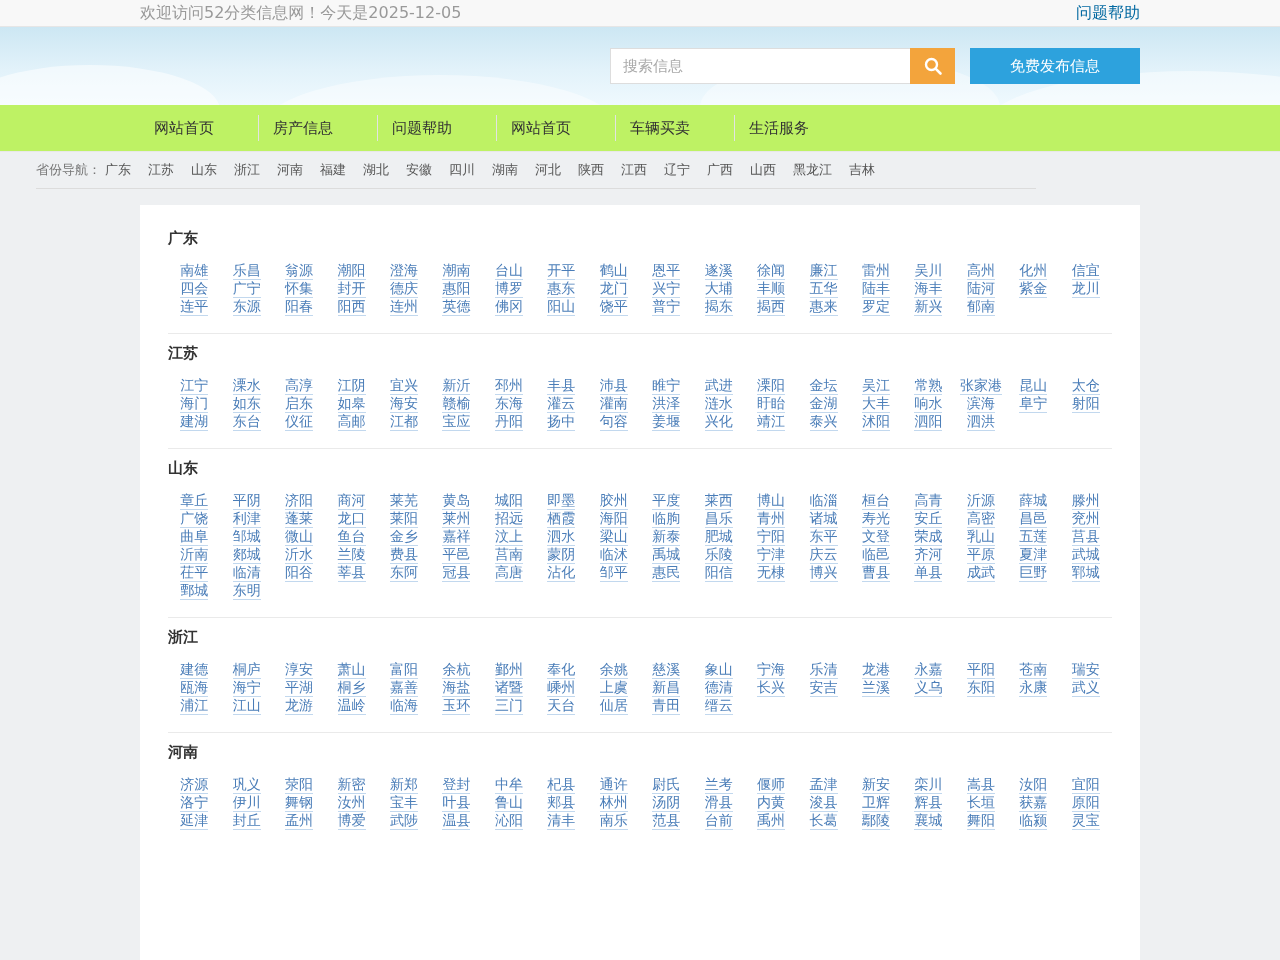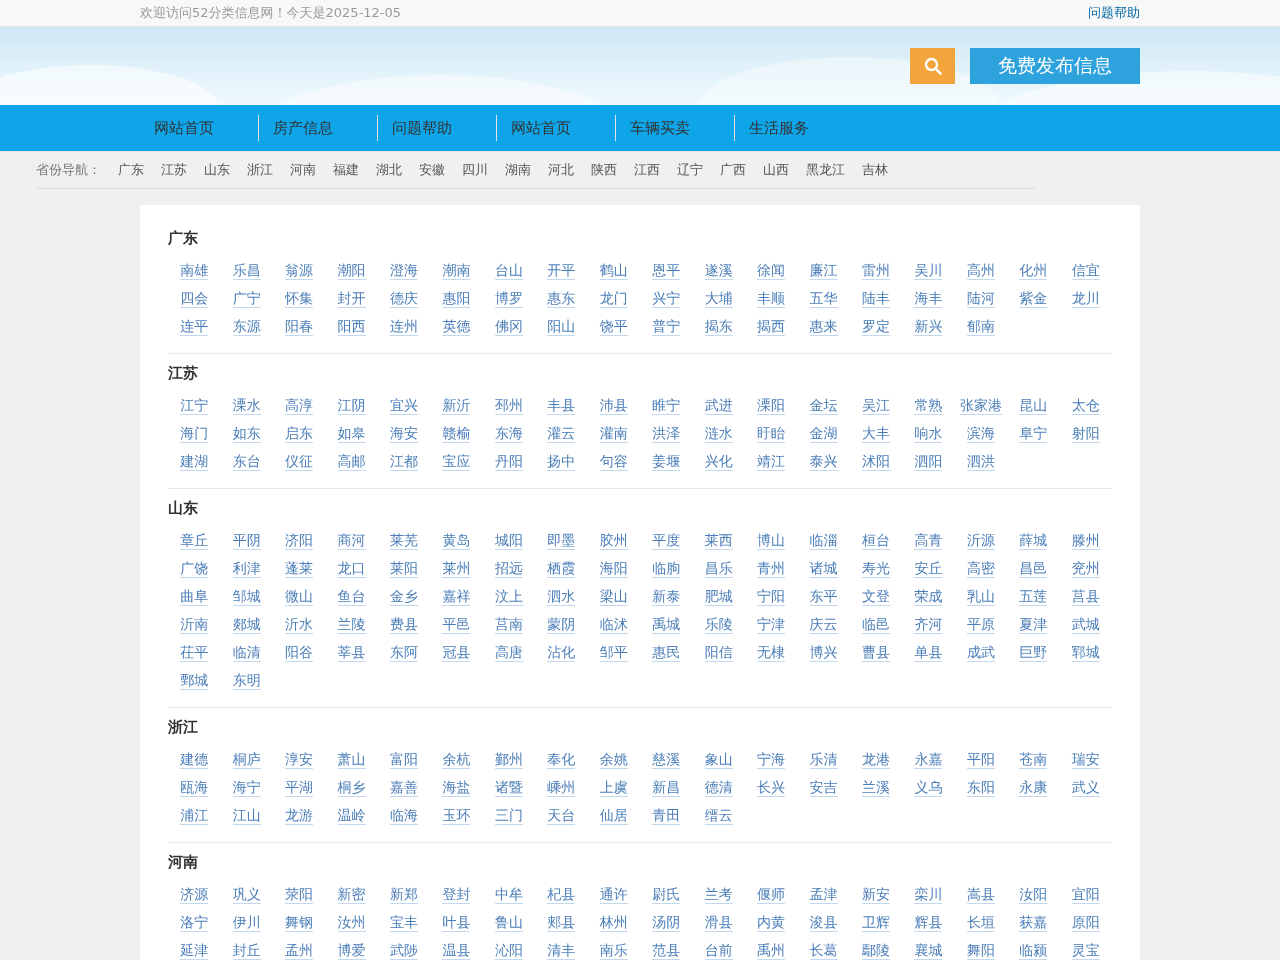--- a/index.html
+++ b/index.html
@@ -10,21 +10,21 @@
     color: #333;
   }
   .wrap { width: 1000px; margin: 0 auto; }
 
   
   .topbar {
     height: 27px; background: #f8f8f8; border-bottom: 1px solid #e6e6e6;
   }
   .topbar .wrap {
     height: 100%; display: flex; align-items: center; justify-content: space-between;
-    font-size: 13px; color: #999;
+    font-size: 16px; color: #999;
   }
   .topbar a { color: #0369a1; text-decoration: none; cursor: pointer; }
 
   
   .header {
     height: 78px; position: relative; overflow: hidden;
     background: linear-gradient(180deg, #cde7f3 0%, #e2f2fa 55%, #eff9fe 100%);
   }
   .cloud { position: absolute; background: rgba(255,255,255,0.55); border-radius: 50%; }
   .c1 { width: 260px; height: 90px; left: -40px;  top: 38px; }
@@ -47,48 +47,48 @@
     padding: 0 12px; font-size: 15px; color: #555; outline: none; background: #fff;
     font-family: inherit;
   }
   .searchbox input::placeholder { color: #aaa; }
   .search-btn {
     width: 45px; height: 36px; border: none; background: var(--accent-orange, #f3a43c);
     display: flex; align-items: center; justify-content: center; cursor: pointer;
   }
   .publish-btn {
     margin-left: 15px; width: 170px; height: 36px; border: none; cursor: pointer;
-    background: var(--accent-blue, #2da2dd); color: #fff; font-size: 19px;
+    background: var(--accent-blue, #2da2dd); color: #fff; font-size: 15px;
     display: flex; align-items: center; justify-content: center; font-family: inherit;
   }
 
   
-  .nav { height: 47px; background: #0ea5e9; border-bottom: 1px solid #e8e8e8; }
+  .nav { height: 47px; background: #bef264; border-bottom: 1px solid #e8e8e8; }
   .nav .wrap { height: 100%; display: flex; align-items: center; }
   .nav-item {
     font-size: 15px; color: #333; padding: 4px 44px 4px 14px; cursor: pointer;
     border-right: 1px solid #e3e3e3; line-height: 18px; white-space: nowrap; text-decoration: none;
   }
   .nav-item:last-child { border-right: none; }
 
   
   .province { height: 37px; }
   .province .wrap {
-    height: 100%; display: flex; align-items: center; gap: 17px;
+    height: 100%; display: flex; align-items: center; gap: 4px;
     border-bottom: 1px solid #dcdcdc; font-size: 13px; margin-left: 36px;
   }
   .province-label { color: #777; }
   .province-link { color: #555; text-decoration: none; cursor: pointer; white-space: nowrap; }
 
   
   .panel { background: #fff; margin-top: 16px; padding: 14px 28px 30px; min-height: 760px; }
   .section-title { font-size: 15px; font-weight: bold; color: #333; margin: 10px 0 14px; }
   .city-grid {
     display: grid; grid-template-columns: repeat(18, 1fr);
-    row-gap: 10px; margin-bottom: 4px;
+    row-gap: 0; margin-bottom: 4px;
   }
   .city-link {
     justify-self: center; font-size: 14px; color: #4a7db8; text-decoration: none;
     border-bottom: 1px solid #c2d8ee; line-height: 17px; cursor: pointer; white-space: nowrap;
   }
   .sep { border-top: 1px solid #eaeaea; margin: 17px 0 10px; }
 </style>
 </head>
 <body>
 
@@ -100,20 +100,21 @@
 </div>
 
 <div class="header">
   <div class="cloud c1"></div>
   <div class="cloud c2"></div>
   <div class="cloud c3"></div>
   <div class="cloud c4"></div>
   <div class="wrap">
 
     <div class="searchbox">
+      <input type="text" placeholder="搜索信息" style="">
       <button class="search-btn">
         <svg width="20" height="20" viewBox="0 0 20 20">
           <circle cx="8.5" cy="8.5" r="5.5" fill="none" stroke="#fff" stroke-width="2.4"></circle>
           <line x1="12.8" y1="12.8" x2="17.5" y2="17.5" stroke="#fff" stroke-width="2.6" stroke-linecap="round"></line>
         </svg>
       </button>
     </div>
     <button class="publish-btn">免费发布信息</button>
   </div>
 </div>

